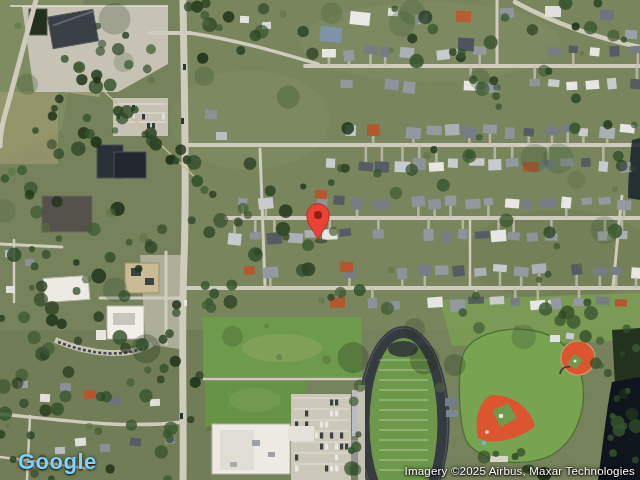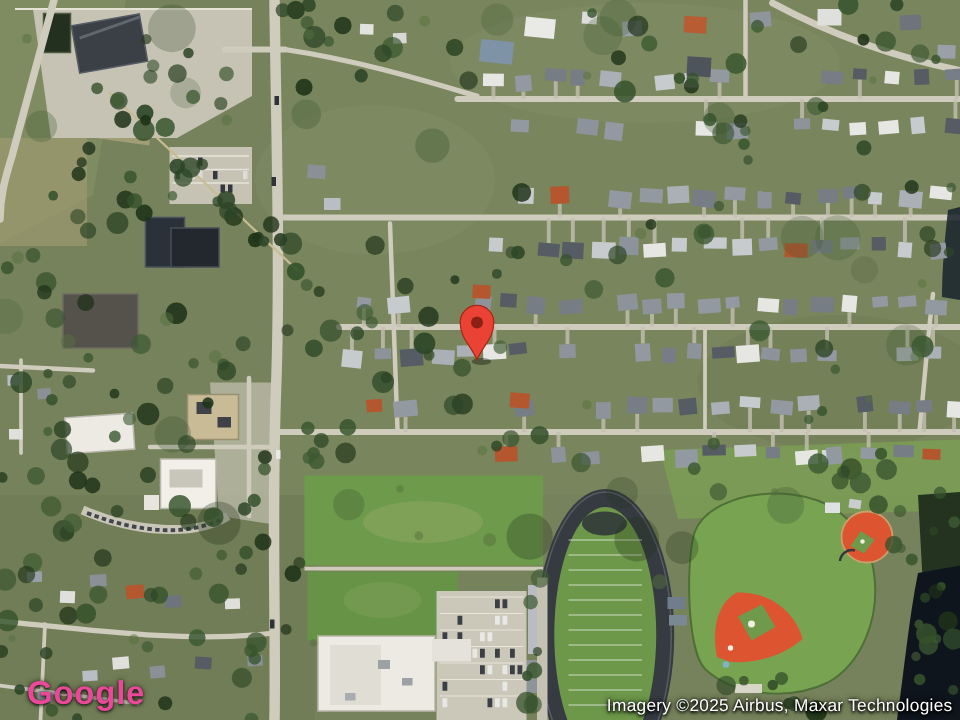--- a/index.html
+++ b/index.html
@@ -1,20 +1,20 @@
 <!DOCTYPE html>
 <html><head>
 <meta charset="utf-8">
 <style>
   html,body{margin:0;padding:0;background:#222;}
   .stage{position:relative;width:640px;height:480px;overflow:hidden;font-family:"Liberation Sans",sans-serif;}
   .stage svg{position:absolute;left:0;top:0;display:block;}
   .logo{
     position:absolute;left:18px;bottom:5px;
-    color:#ec4899;font-size:22px;font-weight:700;letter-spacing:.5px;
+    color:#7dd3fc;font-size:22px;font-weight:700;letter-spacing:.5px;
     text-shadow:0 1px 2px rgba(0,0,0,.85),0 0 4px rgba(0,0,0,.55);
     user-select:none;cursor:pointer;
   }
   .attribution{
     position:absolute;right:5px;bottom:3px;
     color:#fff;font-size:11.5px;letter-spacing:.2px;
     text-shadow:0 0 2px #000,0 1px 2px #000,0 0 4px rgba(0,0,0,.8);
     user-select:none;
   }
 </style>

